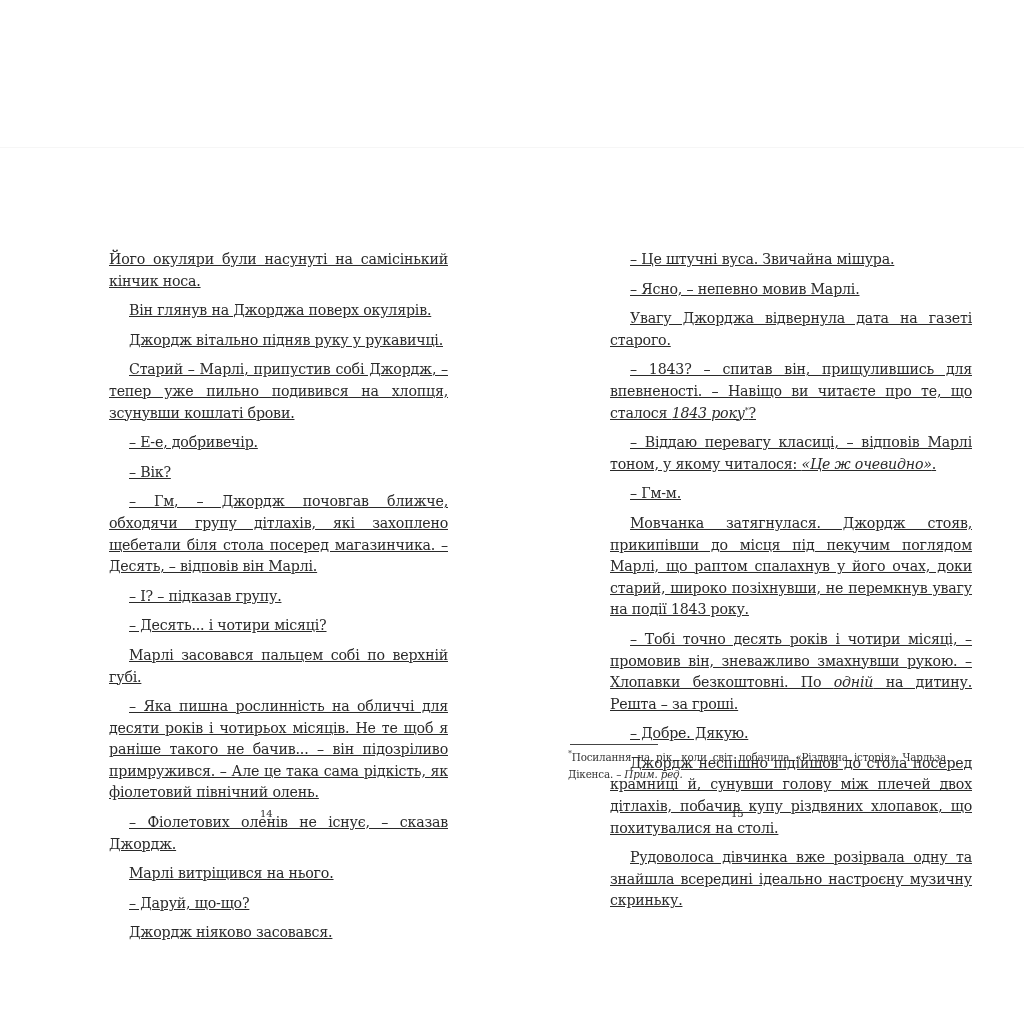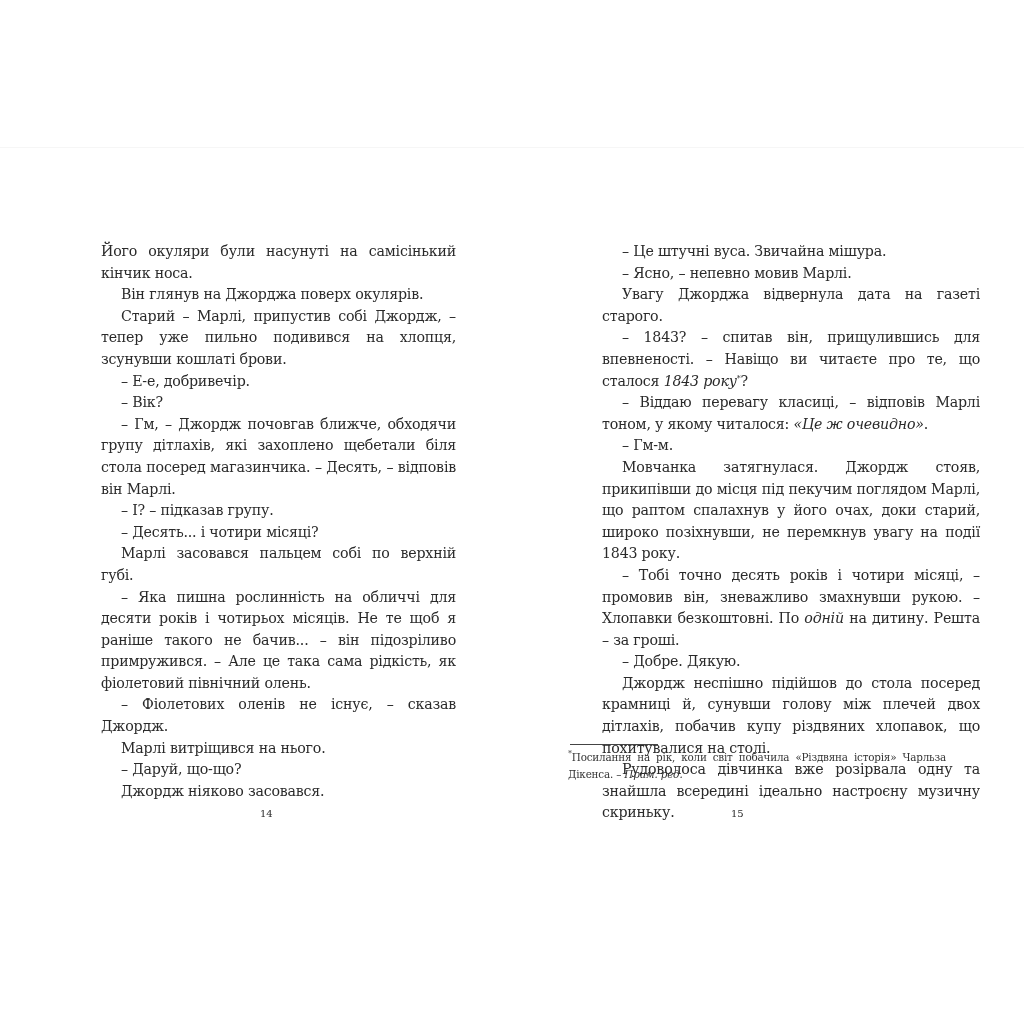--- a/index.html
+++ b/index.html
@@ -33,22 +33,23 @@
     }
     .column.left {
       left: 101px;
       width: 355px;
     }
     .column.right {
       left: 602px;
       width: 378px;
     }
     .column p {
-      margin: 0;
+      margin: 8px;
       text-indent: 20px;
+      text-decoration: underline;
     }
     .column p.no-indent {
       text-indent: 0;
     }
     .column p {
       text-align-last: left;
     }
     em {
       font-style: italic;
     }
@@ -91,20 +92,21 @@
     }
   </style>
 </head>
 <body>
 
 <div class="page-edge"></div>
 
 <div class="column left">
   <p class="no-indent">Його окуляри були насунуті на самісінький кінчик носа.</p>
   <p>Він глянув на Джорджа поверх окулярів.</p>
+  <p>Джордж вітально підняв руку у рукавичці.</p>
   <p>Старий – Марлі, припустив собі Джордж, – тепер уже пильно подивився на хлопця, зсунувши кошлаті брови.</p>
   <p>– Е-е, добривечір.</p>
   <p>– Вік?</p>
   <p>– Гм, – Джордж почовгав ближче, обходячи групу дітлахів, які захоплено щебетали біля стола посеред магазинчика. – Десять, – відповів він Марлі.</p>
   <p>– І? – підказав групу.</p>
   <p>– Десять... і чотири місяці?</p>
   <p>Марлі засовався пальцем собі по верхній губі.</p>
   <p>– Яка пишна рослинність на обличчі для десяти років і чотирьох місяців. Не те щоб я раніше такого не бачив... – він підозріливо примружився. – Але це така сама рідкість, як фіолетовий північний олень.</p>
   <p>– Фіолетових оленів не існує, – сказав Джордж.</p>
   <p>Марлі витріщився на нього.</p>

